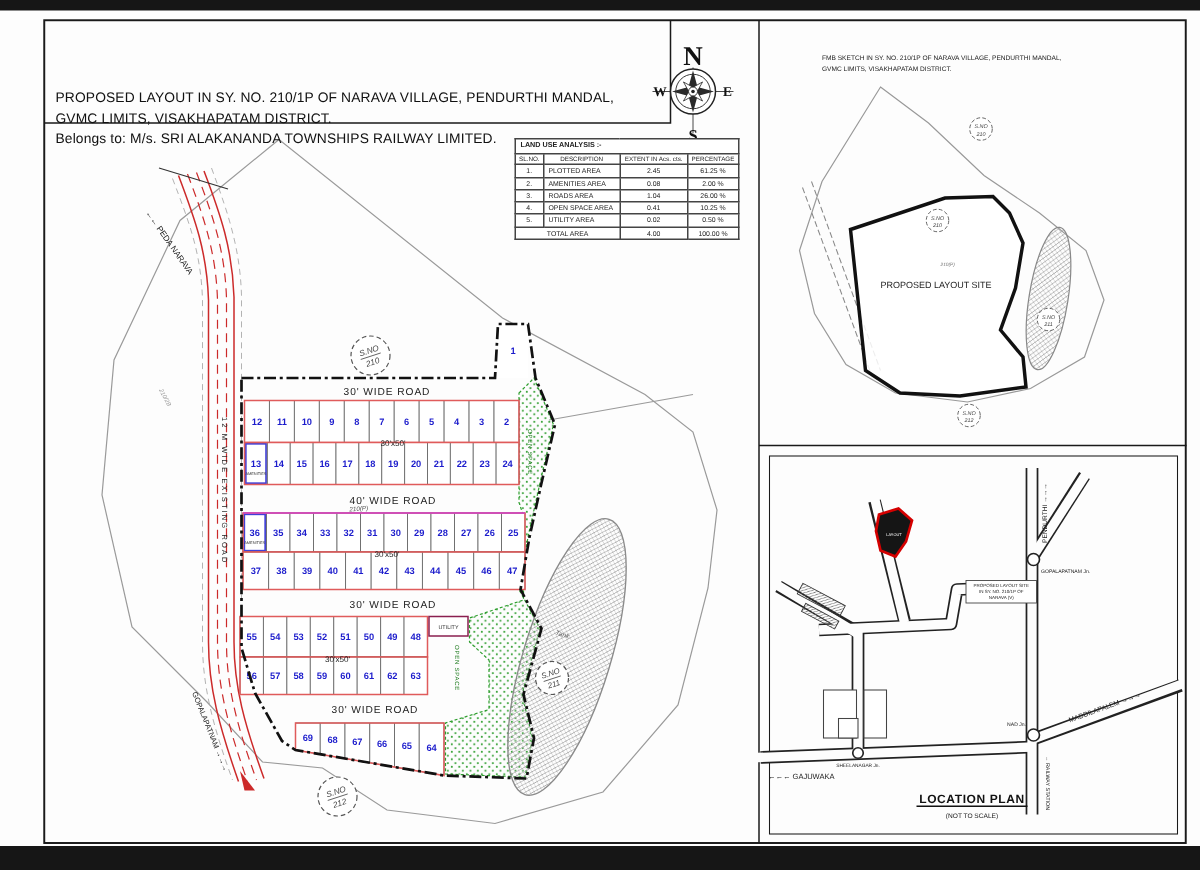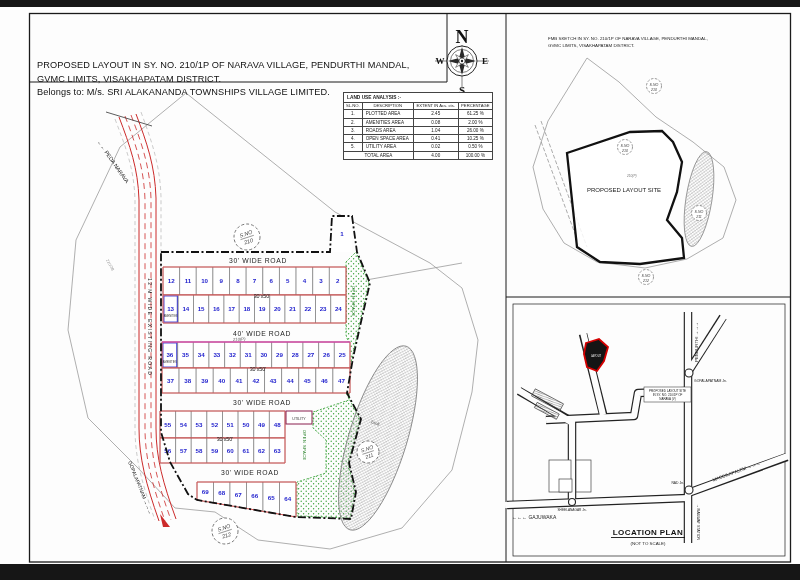--- a/index.html
+++ b/index.html
@@ -399,21 +399,21 @@
     <text x="697" y="504" font-size="3.6" fill="#222" transform="rotate(90 697 504)">→ RAILWAY STATION</text>
     <text x="648" y="535" font-size="8" font-weight="bold" text-anchor="middle" fill="#111" letter-spacing="0.4">LOCATION PLAN</text>
     <line x1="611" y1="537.5" x2="685" y2="537.5" stroke="#111" stroke-width="0.9"></line>
     <text x="648" y="545" font-size="4.4" text-anchor="middle" fill="#222">(NOT TO SCALE)</text>
   </g>
 </svg>
 
 <div id="title-block" class="overlay">
   <div>PROPOSED LAYOUT IN SY. NO. 210/1P OF NARAVA VILLAGE, PENDURTHI MANDAL,</div>
   <div>GVMC LIMITS, VISAKHAPATAM DISTRICT.</div>
-  <div>Belongs to: M/s. SRI ALAKANANDA TOWNSHIPS VILLAGE LIMITED.</div>
+  <div>Belongs to: M/s. SRI ALAKANANDA TOWNSHIPS RAILWAY LIMITED.</div>
 </div>
 
 <div id="land-table" class="overlay">
   <table>
     <tbody id="lut-body">
       <tr>
             <td class="tbl-title" colspan="4">LAND USE ANALYSIS :-</td>
           </tr>
       <tr>
         <th>SL.NO.</th>

